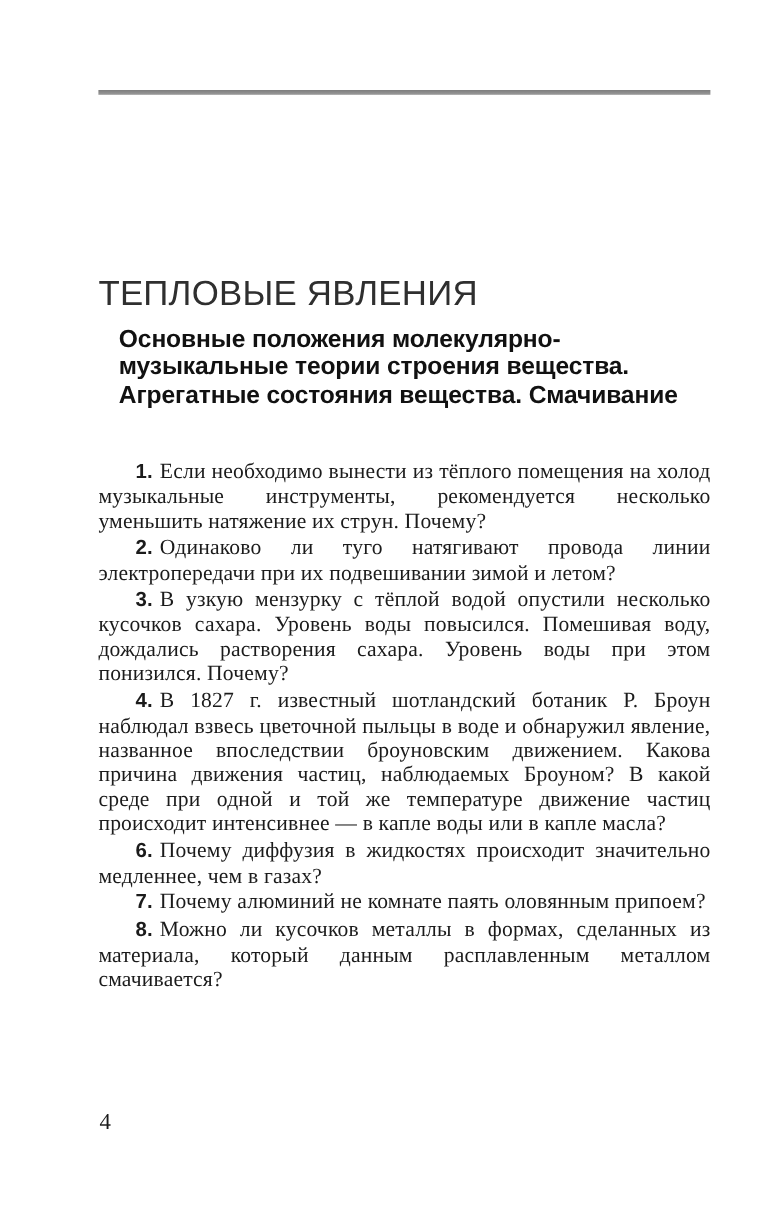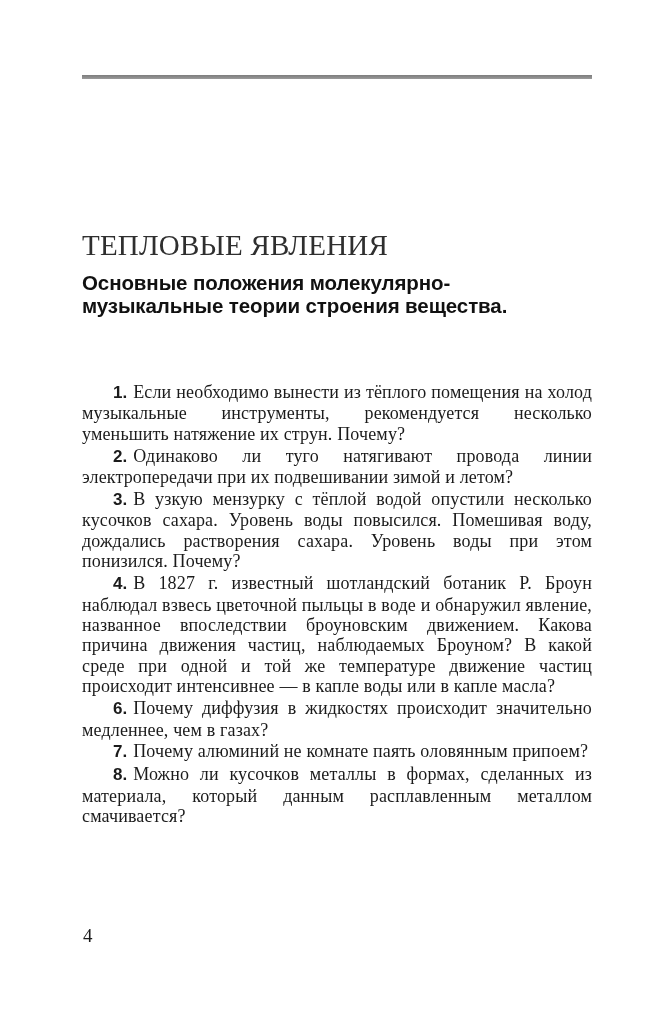--- a/index.html
+++ b/index.html
@@ -17,41 +17,41 @@
     position: absolute;
     left: 82px; top: 75px;
     width: 510px; height: 4px;
     background: linear-gradient(to bottom, #7d7d7d, #9a9a9a);
   }
 
   .section-title {
     position: absolute;
     left: 82px; top: 229px;
     margin: 0;
-    font-family: Liberation Serif, serif;
+    font-family: Liberation Sans, sans-serif;
     font-weight: 400;
     font-size: 29px;
     letter-spacing: 0.2px;
     color: #2f2f2f;
     white-space: nowrap;
   }
 
   .subsection-title {
     position: absolute;
     left: 82px; top: 271px;
     width: 512px;
     margin: 0;
     font-family: "Liberation Sans", sans-serif;
     font-weight: 700;
     font-size: 20.5px;
     line-height: 23.4px;
     letter-spacing: -0.1px;
     color: #111111;
   }
-  .subsection-title span { display: block; }
+  .subsection-title span { display: block; margin-left: 17px; }
 
   .questions {
     position: absolute;
     left: 82px; top: 382px;
     width: 510px;
     font-size: 18px;
     line-height: 20.4px;
     letter-spacing: 0.15px;
     text-align: justify;
     hyphens: auto;
@@ -80,20 +80,21 @@
 
 <div class="page">
 
   <div class="top-rule"></div>
 
   <h1 class="section-title">ТЕПЛОВЫЕ ЯВЛЕНИЯ</h1>
 
   <h2 class="subsection-title">
     <span>Основные положения молекулярно-</span>
     <span>музыкальные теории строения вещества.</span>
+    <span>Агрегатные состояния вещества. Смачивание</span>
   </h2>
 
   <div class="questions">
     <p class="q">
       <b class="qn">1.</b><span>Если необходимо вынести из тёплого помещения на холод музыкальные инструменты, рекомендуется несколько уменьшить натяжение их струн. Почему?</span>
     </p>
     <p class="q">
       <b class="qn">2.</b><span>Одинаково ли туго натягивают провода линии электропередачи при их подвешивании зимой и летом?</span>
     </p>
     <p class="q">

